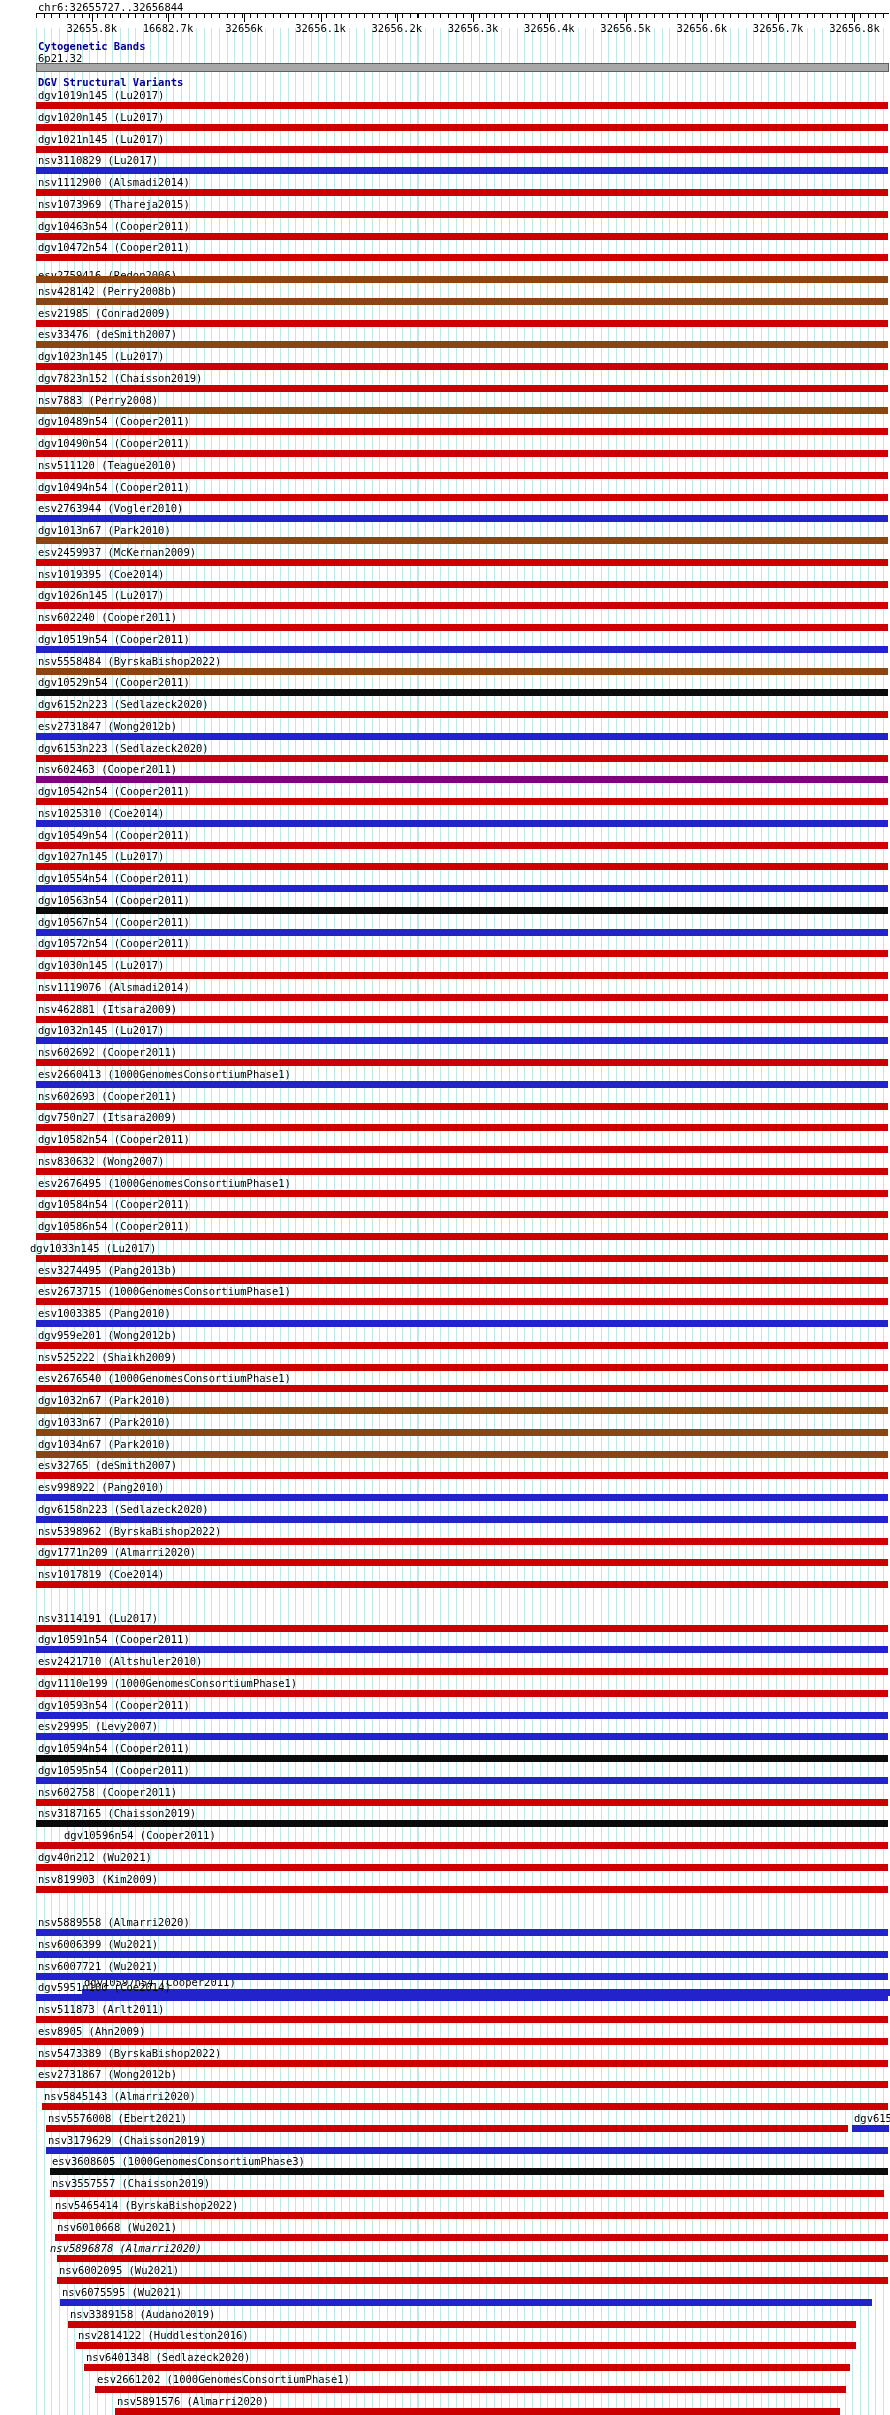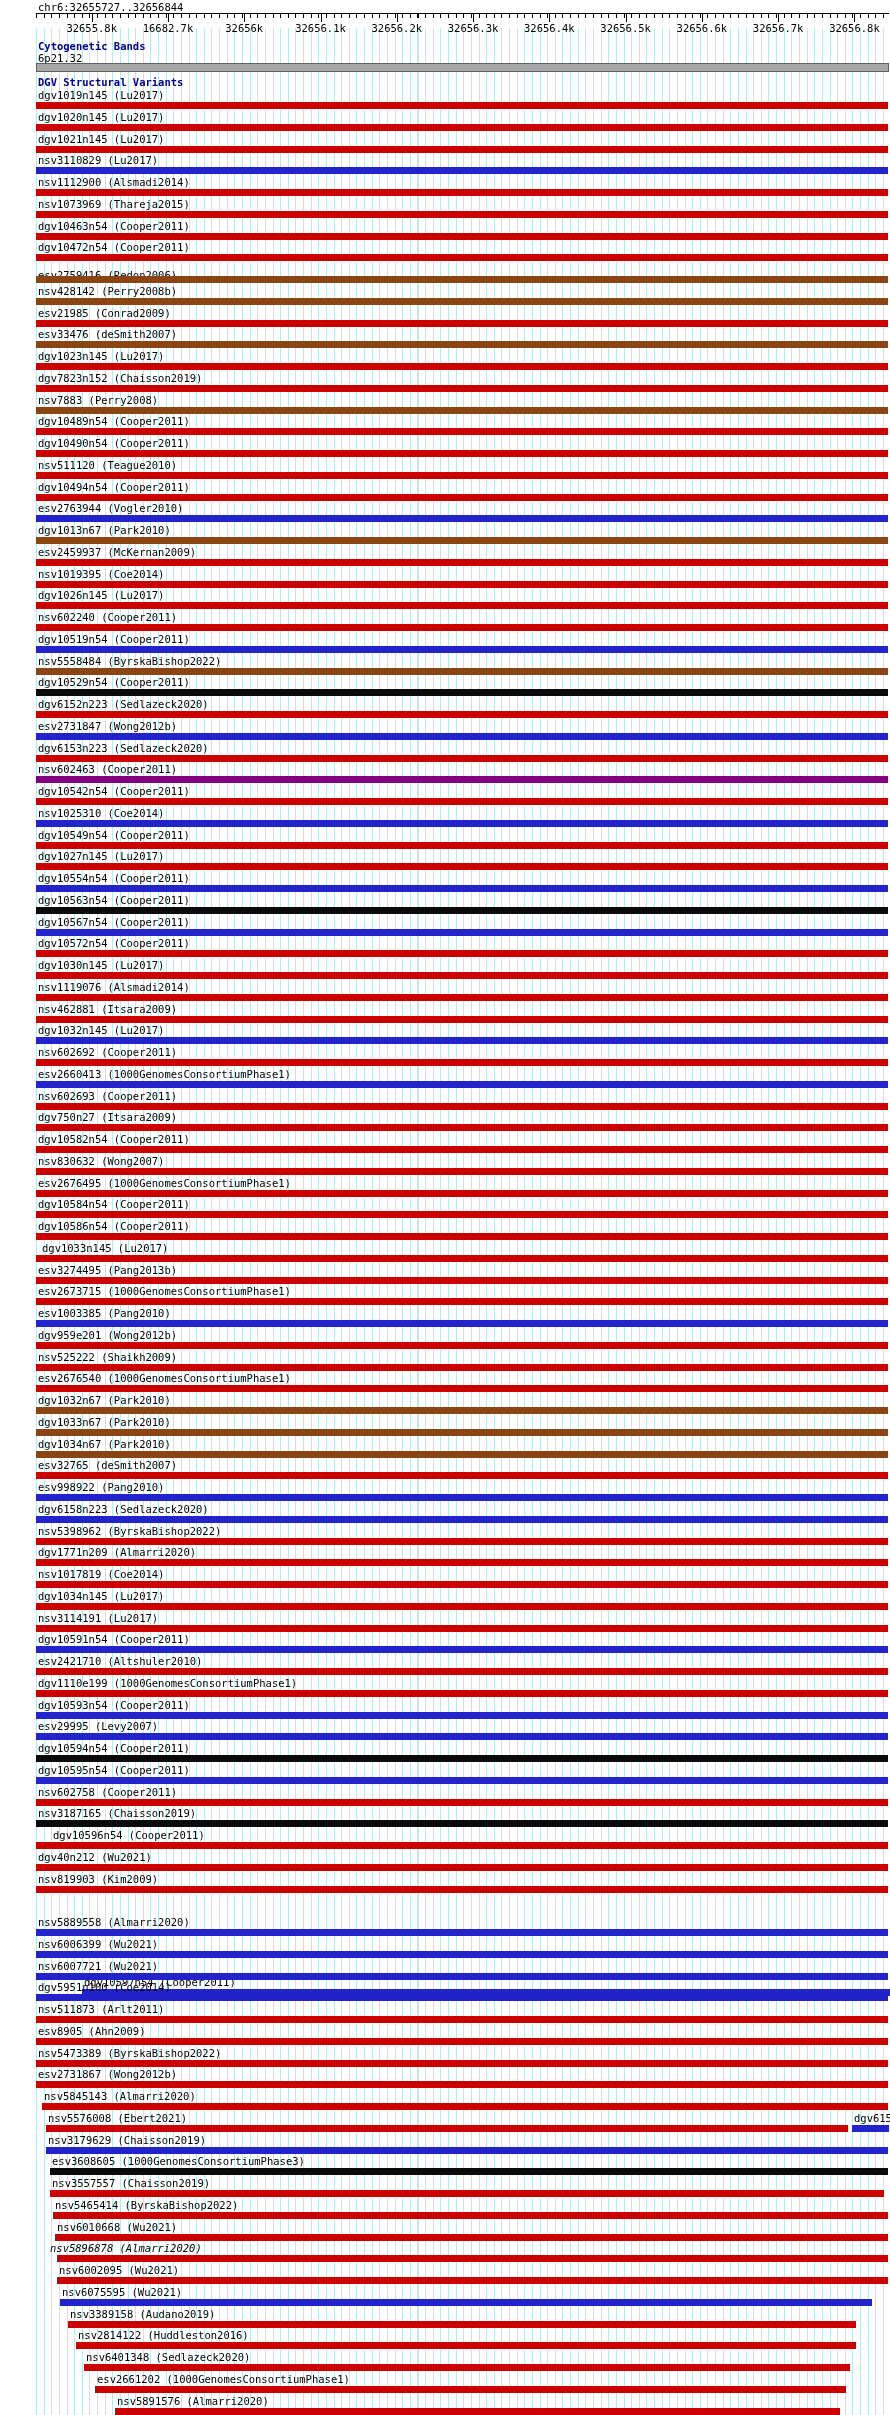--- a/index.html
+++ b/index.html
@@ -283,21 +283,21 @@
       </div>
       <div class="vrow" style="top: 1199.25px;">
         <div class="vlabel" style="left: 38px;">dgv10584n54 (Cooper2011)</div>
         <div class="vbar" style="left: 36px; width: 852px; background: rgb(204, 0, 0);"></div>
       </div>
       <div class="vrow" style="top: 1221px;">
         <div class="vlabel" style="left: 38px;">dgv10586n54 (Cooper2011)</div>
         <div class="vbar" style="left: 36px; width: 852px; background: rgb(204, 0, 0);"></div>
       </div>
       <div class="vrow" style="top: 1242.75px;">
-        <div class="vlabel" style="left: 42px;">dgv1033n145 (Lu2017)</div>
+        <div class="vlabel" style="left: 30px;">dgv1033n145 (Lu2017)</div>
         <div class="vbar" style="left: 36px; width: 852px; background: rgb(204, 0, 0);"></div>
       </div>
       <div class="vrow" style="top: 1264.5px;">
         <div class="vlabel" style="left: 38px;">esv3274495 (Pang2013b)</div>
         <div class="vbar" style="left: 36px; width: 852px; background: rgb(204, 0, 0);"></div>
       </div>
       <div class="vrow" style="top: 1286.25px;">
         <div class="vlabel" style="left: 38px;">esv2673715 (1000GenomesConsortiumPhase1)</div>
         <div class="vbar" style="left: 36px; width: 852px; background: rgb(204, 0, 0);"></div>
       </div>
@@ -344,24 +344,20 @@
       <div class="vrow" style="top: 1525.5px;">
         <div class="vlabel" style="left: 38px;">nsv5398962 (ByrskaBishop2022)</div>
         <div class="vbar" style="left: 36px; width: 852px; background: rgb(204, 0, 0);"></div>
       </div>
       <div class="vrow" style="top: 1547.25px;">
         <div class="vlabel" style="left: 38px;">dgv1771n209 (Almarri2020)</div>
         <div class="vbar" style="left: 36px; width: 852px; background: rgb(204, 0, 0);"></div>
       </div>
       <div class="vrow" style="top: 1569px;">
         <div class="vlabel" style="left: 38px;">nsv1017819 (Coe2014)</div>
-        <div class="vbar" style="left: 36px; width: 852px; background: rgb(204, 0, 0);"></div>
-      </div>
-      <div class="vrow" style="top: 1590.75px;">
-        <div class="vlabel" style="left: 38px;">dgv1034n145 (Lu2017)</div>
         <div class="vbar" style="left: 36px; width: 852px; background: rgb(204, 0, 0);"></div>
       </div>
       <div class="vrow" style="top: 1612.5px;">
         <div class="vlabel" style="left: 38px;">nsv3114191 (Lu2017)</div>
         <div class="vbar" style="left: 36px; width: 852px; background: rgb(204, 0, 0);"></div>
       </div>
       <div class="vrow" style="top: 1634.25px;">
         <div class="vlabel" style="left: 38px;">dgv10591n54 (Cooper2011)</div>
         <div class="vbar" style="left: 36px; width: 852px; background: rgb(35, 35, 204);"></div>
       </div>
@@ -391,21 +387,21 @@
       </div>
       <div class="vrow" style="top: 1786.5px;">
         <div class="vlabel" style="left: 38px;">nsv602758 (Cooper2011)</div>
         <div class="vbar" style="left: 36px; width: 852px; background: rgb(204, 0, 0);"></div>
       </div>
       <div class="vrow" style="top: 1808.25px;">
         <div class="vlabel" style="left: 38px;">nsv3187165 (Chaisson2019)</div>
         <div class="vbar" style="left: 36px; width: 852px; background: rgb(11, 11, 11);"></div>
       </div>
       <div class="vrow" style="top: 1830px;">
-        <div class="vlabel" style="left: 53px;">dgv10596n54 (Cooper2011)</div>
+        <div class="vlabel" style="left: 38px; padding-left: 26px;">dgv10596n54 (Cooper2011)</div>
         <div class="vbar" style="left: 36px; width: 852px; background: rgb(204, 0, 0);"></div>
       </div>
       <div class="vrow" style="top: 1851.75px;">
         <div class="vlabel" style="left: 38px;">dgv40n212 (Wu2021)</div>
         <div class="vbar" style="left: 36px; width: 852px; background: rgb(204, 0, 0);"></div>
       </div>
       <div class="vrow" style="top: 1873.5px; padding-left: 19px;">
         <div class="vlabel" style="left: 38px;">nsv819903 (Kim2009)</div>
         <div class="vbar" style="left: 36px; width: 852px; background: rgb(204, 0, 0);"></div>
       </div>

